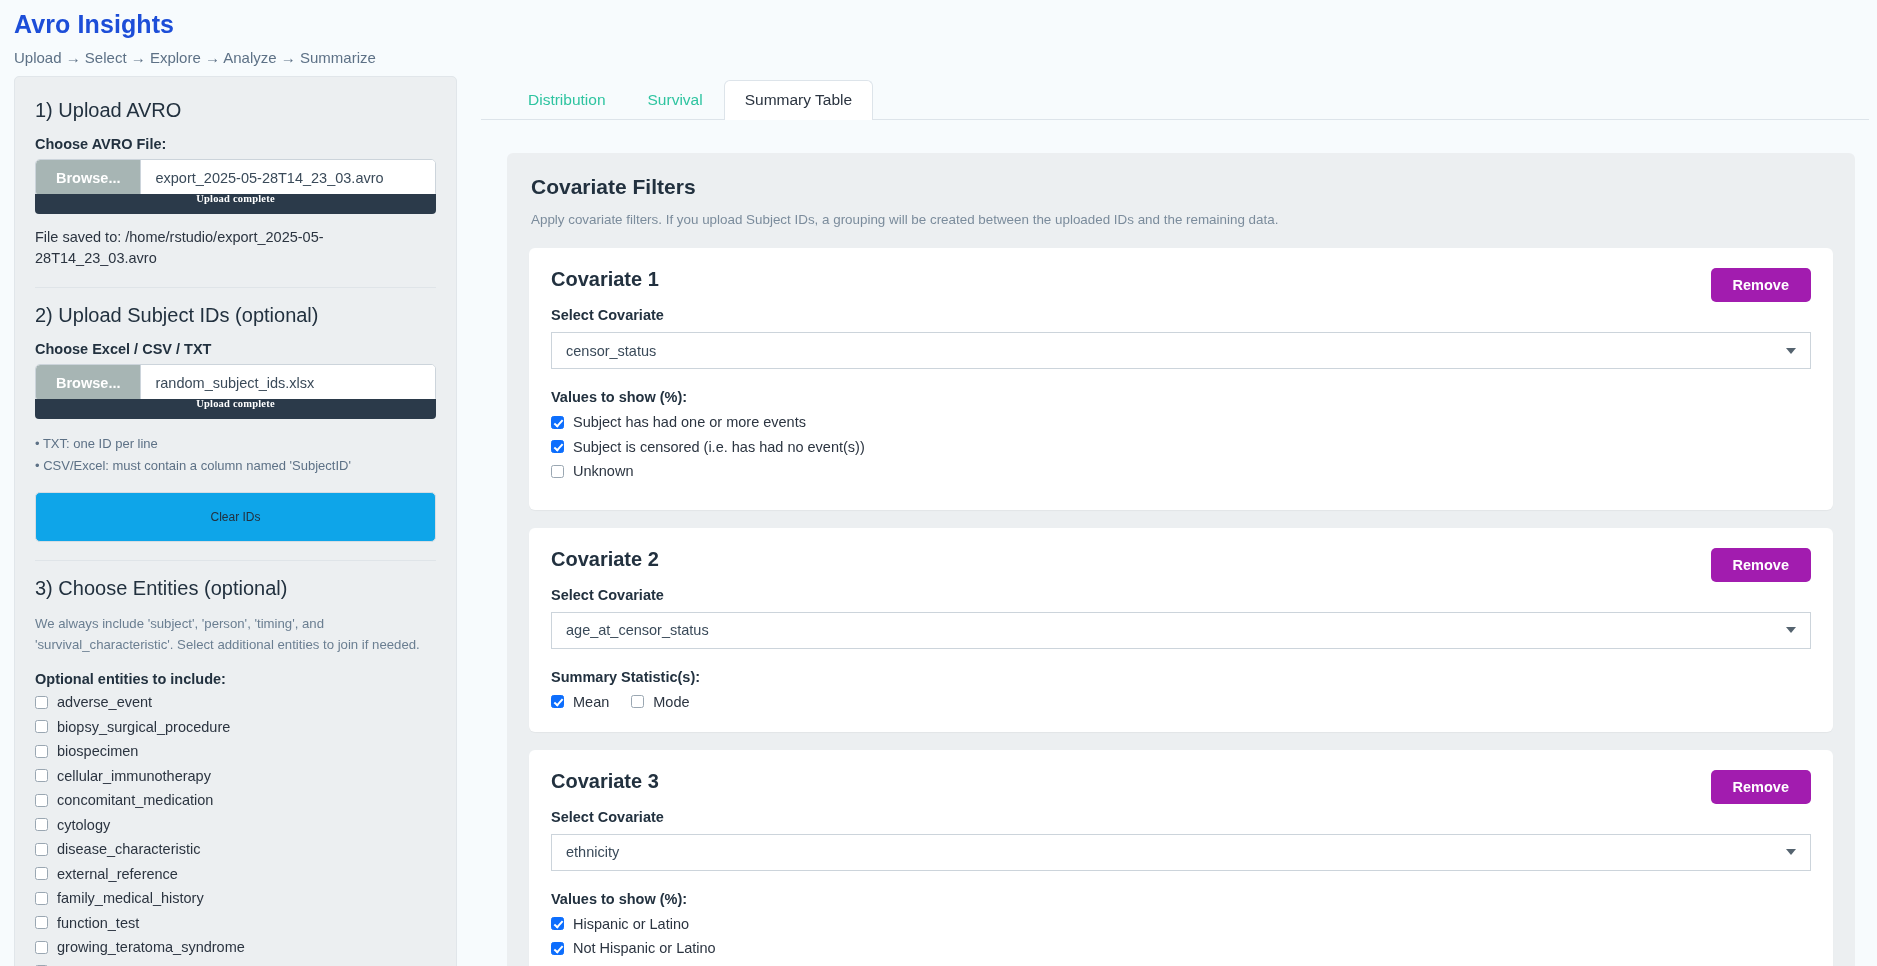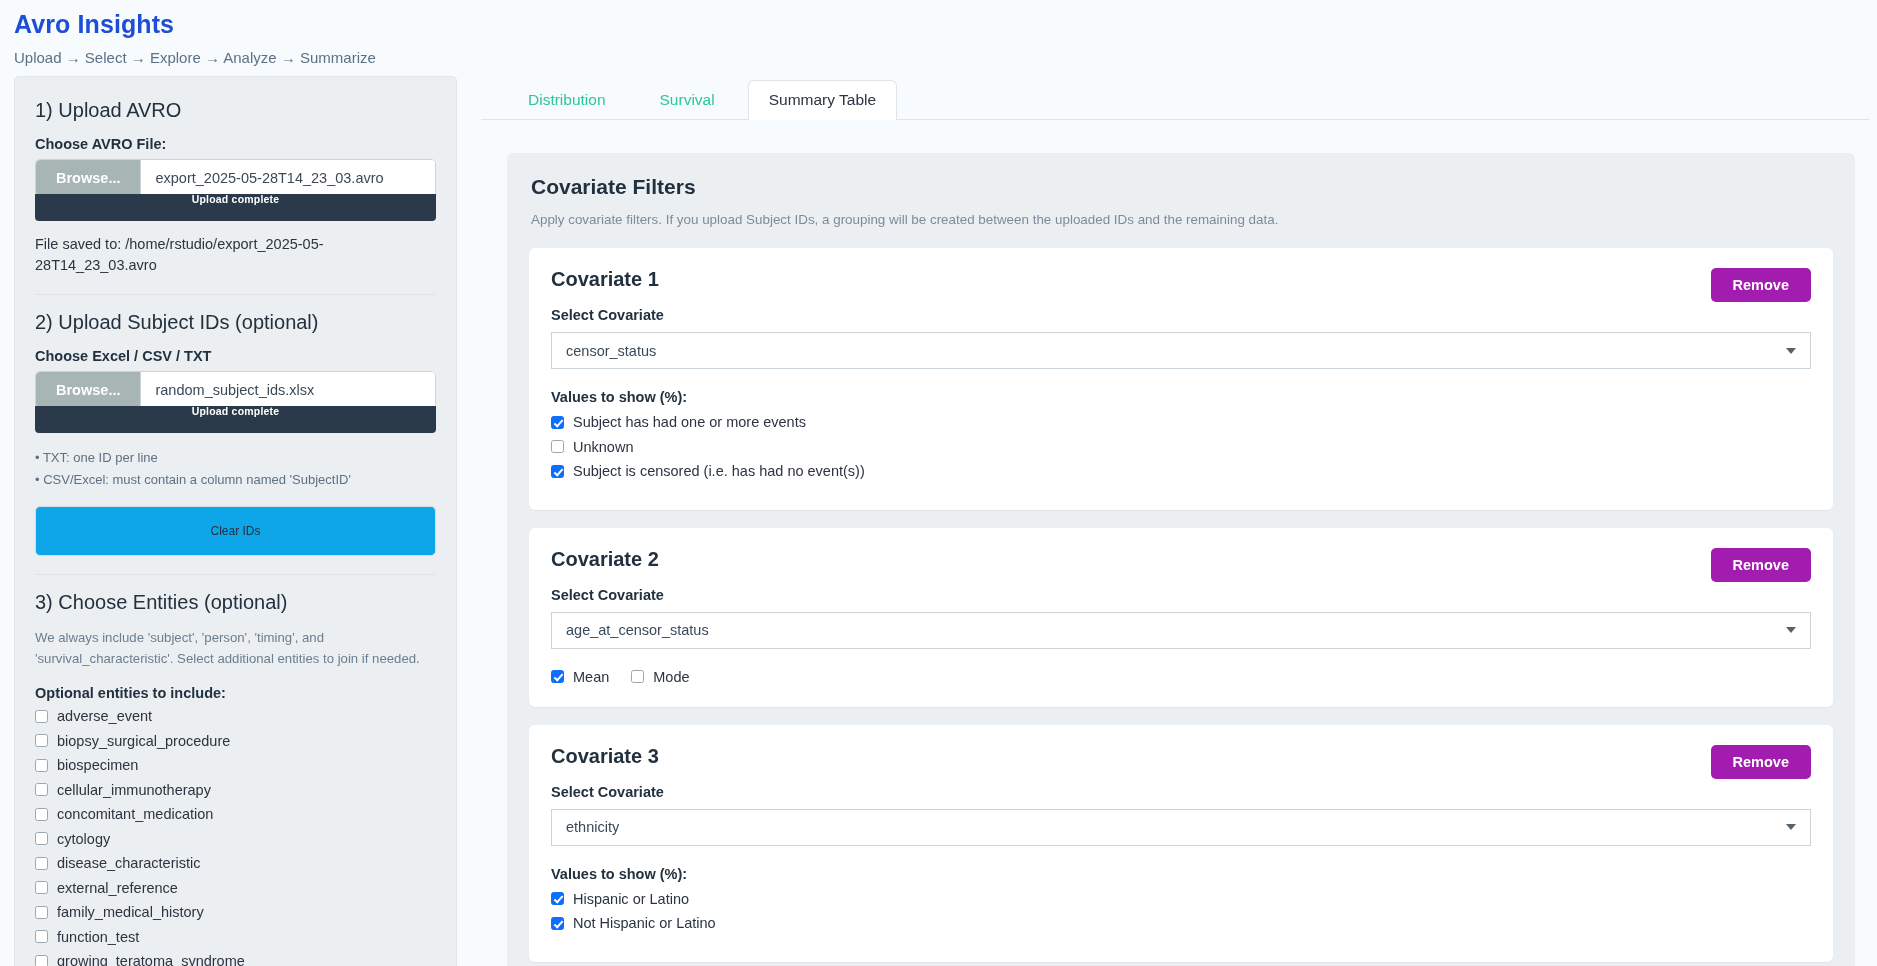--- a/index.html
+++ b/index.html
@@ -56,23 +56,24 @@
     display: flex; align-items: center; justify-content: center;
     padding: 0 20px; border-right: 1px solid #ccd4db; cursor: pointer;
     border-radius: 4px 0 0 4px;
   }
   .file-name {
     flex: 1; display: flex; align-items: center;
     padding: 0 14px; font-size: 14.5px; color: #3a4a59;
     background: #fff;
   }
   .progress-wrap {
-    height: 27px; background: #2b3a4a; border-radius: 0 0 4px 4px;
+    height: 20px; background: #2b3a4a; border-radius: 0 0 4px 4px;
     margin-top: -3px; position: relative; overflow: hidden;
     width: 100%;
+    font-family: Liberation Serif, serif;
   }
   .progress-text {
     color: #fff; font-size: 10.5px; font-weight: bold;
     position: absolute; left: 0; right: 0; top: -1px; text-align: center;
     letter-spacing: .2px;
   }
   .saved-path {
     font-size: 14.5px; color: #2b3440; margin: 13px 0 0 0; line-height: 1.45;
   }
   .divider { border: 0; border-top: 1px solid #dfe4e8; margin: 18px 0 16px 0; }
@@ -99,21 +100,21 @@
   }
   .cb.checked { background: #0d6efd; border-color: #0d6efd; }
   .cb.checked::after {
     content: ""; position: absolute; left: 4px; top: 1px;
     width: 3px; height: 7px; border: solid #fff;
     border-width: 0 2px 2px 0; transform: rotate(42deg);
   }
 
   
   .tabs {
-    display: flex; align-items: flex-end; gap: 12px;
+    display: flex; align-items: flex-end; gap: 0;
     border-bottom: 1px solid #dde4ea; padding-left: 26px;
     margin-bottom: 8px; height: 44px;
   }
   .tab {
     font-size: 15.5px; color: #2ec4a0; padding: 10px 20px 11px 20px;
     cursor: pointer; border: 1px solid transparent; border-bottom: none;
     position: relative; top: 1px; background: transparent;
   }
   .tab.active {
     color: #2b3440; background: #fff;
@@ -278,41 +279,42 @@
                 <span>censor_status</span>
                 <span class="caret"></span>
               </div>
               <div class="sub-label">Values to show (%):</div>
               <div>
                 <div class="cb-row">
                   <span class="cb checked"></span>
                   <span>Subject has had one or more events</span>
                 </div>
                 <div class="cb-row">
+                  <span class="cb checked"></span>
+                  <span>Subject is censored (i.e. has had no event(s))</span>
+                </div>
+                <div class="cb-row">
                   <span class="cb"></span>
                   <span>Unknown</span>
-                </div>
-                <div class="cb-row">
-                  <span class="cb checked"></span>
-                  <span>Subject is censored (i.e. has had no event(s))</span>
                 </div>
               </div>
             </div>
             <div class="cov-card">
               <div class="cov-head">
                 <div>
                   <h3 class="cov-title">Covariate 2</h3>
                   <div class="sub-label">Select Covariate</div>
                 </div>
                 <button class="remove-btn">Remove</button>
               </div>
               <div class="select">
                 <span>age_at_censor_status</span>
                 <span class="caret"></span>
               </div>
+              <div class="sub-label">Summary Statistic(s):</div>
               <div class="inline-group">
                 <div class="cb-row" style="margin-bottom: 0px;">
                   <span class="cb checked"></span>
                   <span>Mean</span>
                 </div>
                 <div class="cb-row" style="margin-bottom: 0px;">
                   <span class="cb"></span>
                   <span>Mode</span>
                 </div>
               </div>

